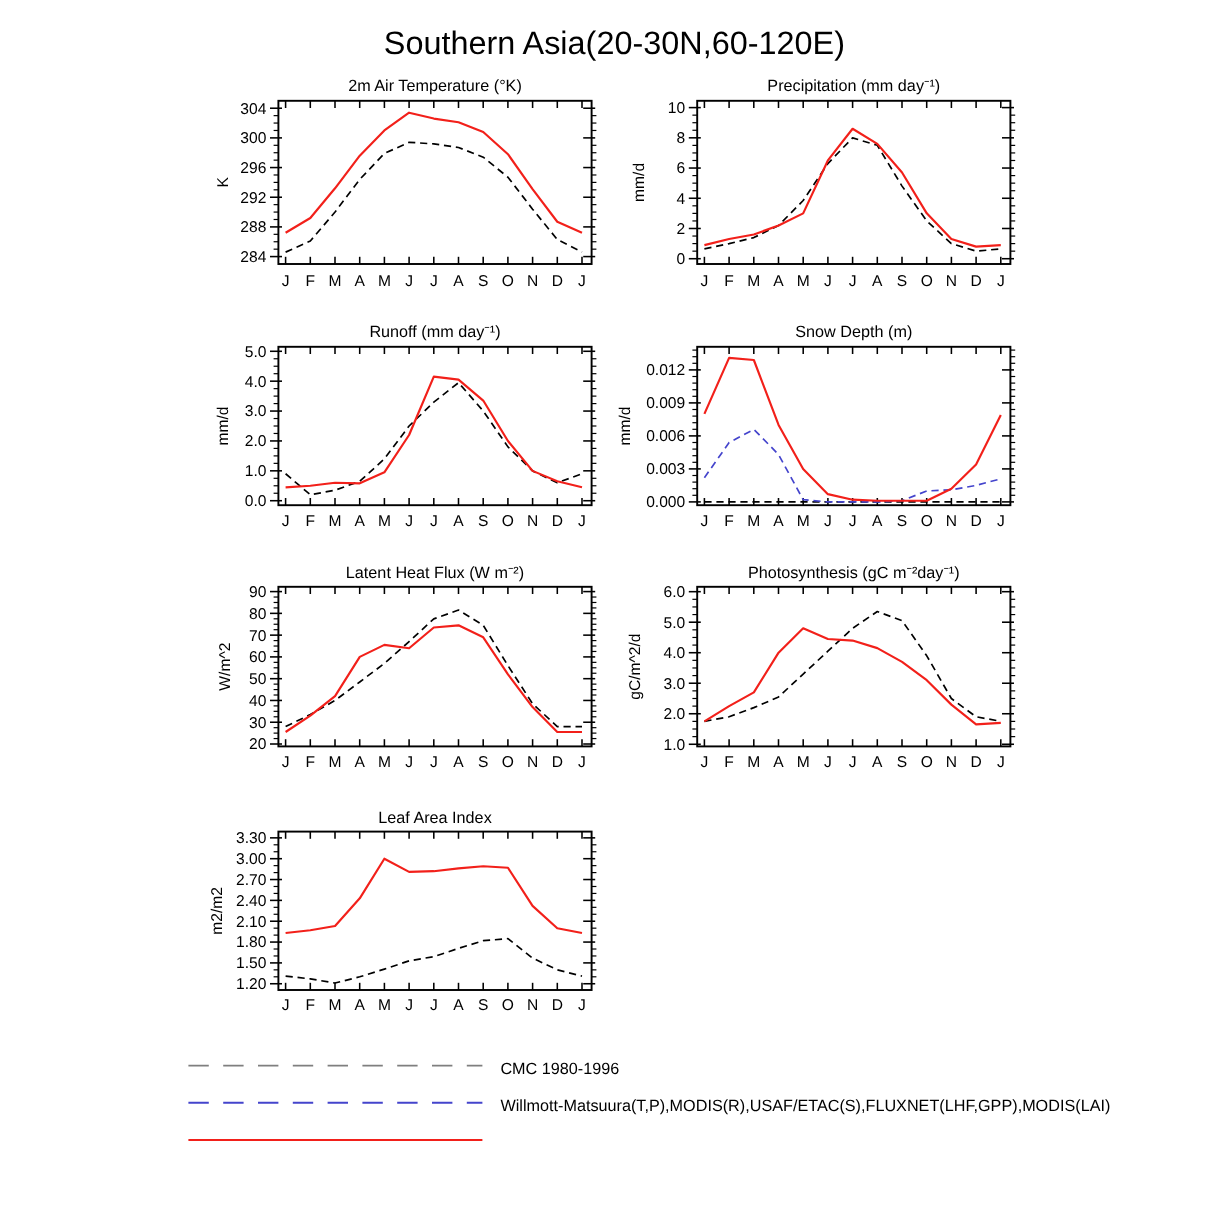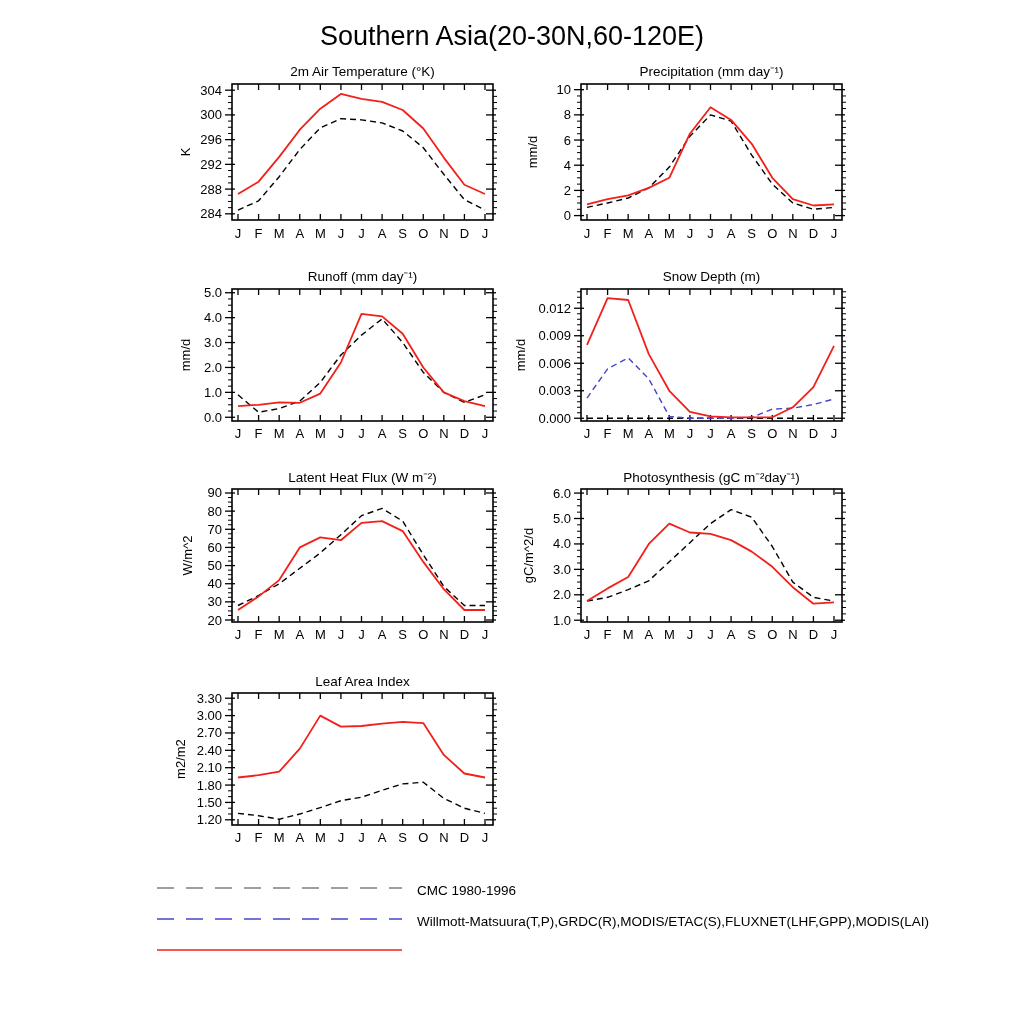--- a/index.html
+++ b/index.html
@@ -716,21 +716,21 @@
     <div class="legend-row">
       <svg class="legend-sample" width="250" height="10">
         <line class="legend-line" x1="2" y1="5" x2="247" y2="5" fill="none" stroke="#7f7f7f" stroke-width="1.6" stroke-dasharray="17,12"></line>
       </svg>
       <span class="legend-label">CMC 1980-1996</span>
     </div>
     <div class="legend-row">
       <svg class="legend-sample" width="250" height="10">
         <line class="legend-line" x1="2" y1="5" x2="247" y2="5" fill="none" stroke="#4444cc" stroke-width="1.6" stroke-dasharray="17,12"></line>
       </svg>
-      <span class="legend-label">Willmott-Matsuura(T,P),GRDC(R),MODIS/ETAC(S),FLUXNET(LHF,GPP),MODIS(LAI)</span>
+      <span class="legend-label">Willmott-Matsuura(T,P),MODIS(R),USAF/ETAC(S),FLUXNET(LHF,GPP),MODIS(LAI)</span>
     </div>
     <div class="legend-row">
       <svg class="legend-sample" width="250" height="10">
         <line class="legend-line" x1="2" y1="5" x2="247" y2="5" fill="none" stroke="#f2201a" stroke-width="1.6"></line>
       </svg>
     </div>
   </div>
 </div>
 
 </body></html>

